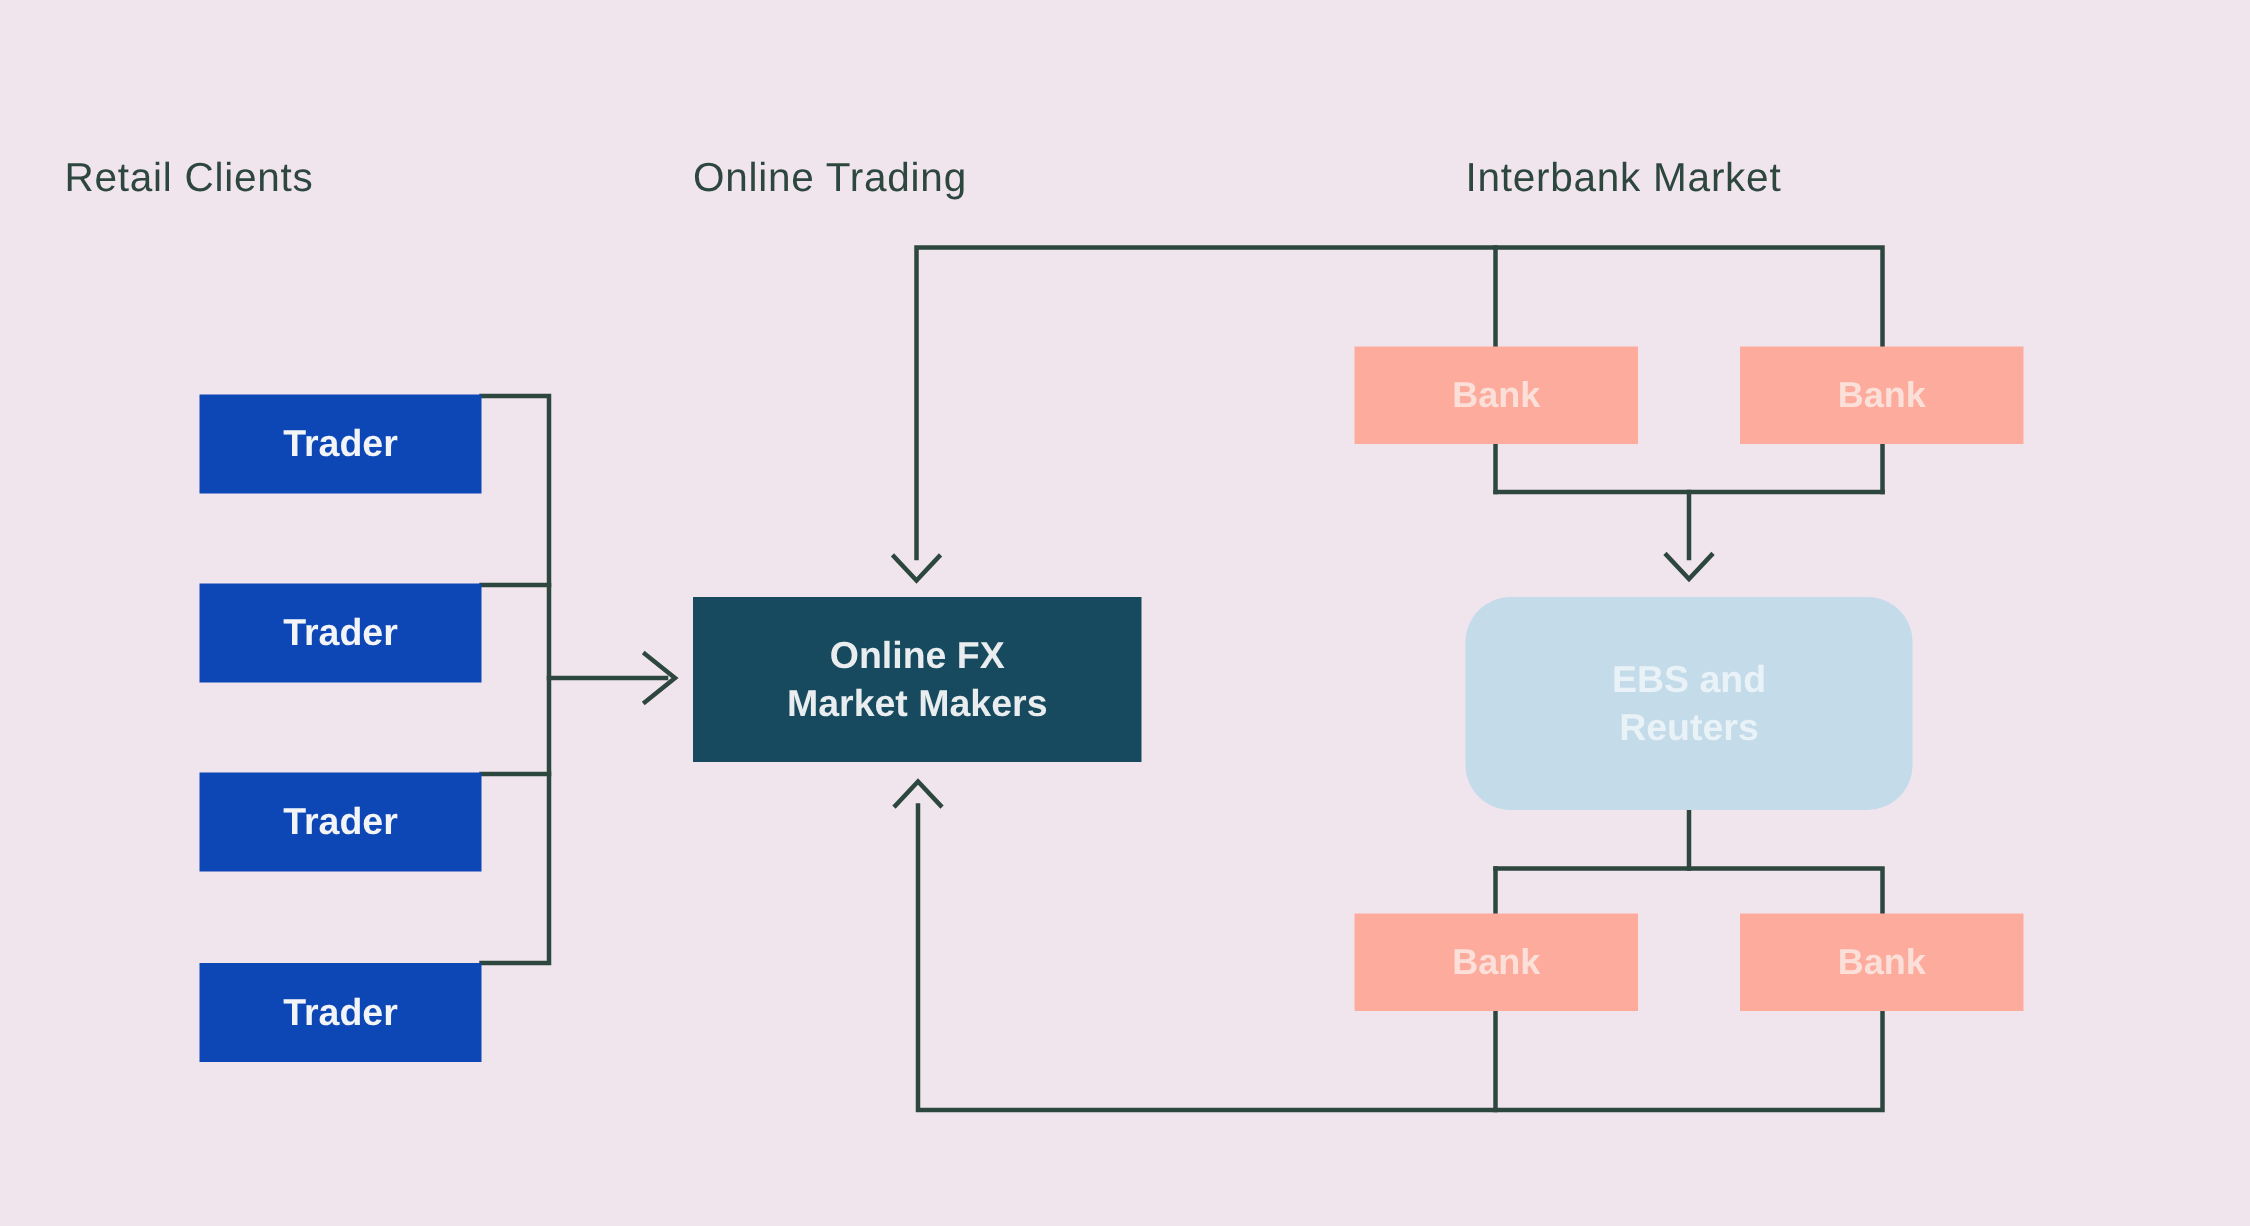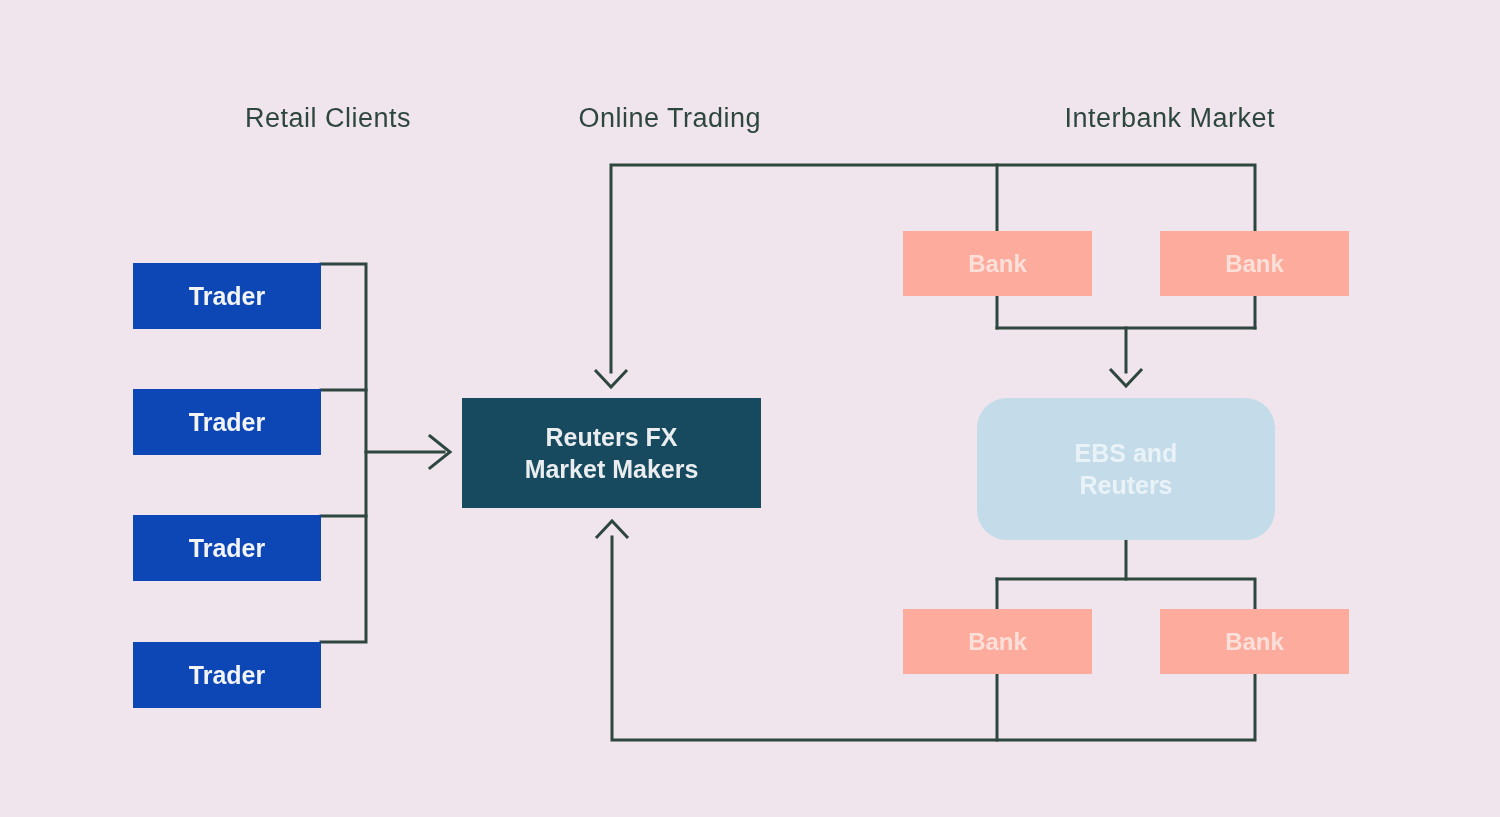--- a/index.html
+++ b/index.html
@@ -37,21 +37,21 @@
     stroke-linecap: square;
     stroke-linejoin: miter;
   }
   .heading {
     position: absolute;
     z-index: 2;
     color: var(--ink);
     font-size: 27px;
     font-weight: 400;
     letter-spacing: 0.5px;
-    text-align: right;
+    text-align: left;
     white-space: nowrap;
   }
   .heading.h-retail   { left: 43px;  top: 103px; width: 368px; }
   .heading.h-trading  { left: 462px; top: 103px; width: 299px; }
   .heading.h-interbank{ left: 977px; top: 103px; width: 298px; }
 
   .node {
     position: absolute;
     z-index: 3;
     display: flex;
@@ -129,21 +129,21 @@
 
   <div class="heading h-retail">Retail Clients</div>
   <div class="heading h-trading">Online Trading</div>
   <div class="heading h-interbank">Interbank Market</div>
 
   <div class="node trader t1">Trader</div>
   <div class="node trader t2">Trader</div>
   <div class="node trader t3">Trader</div>
   <div class="node trader t4">Trader</div>
 
-  <div class="node mm">Reuters FX
+  <div class="node mm">Online FX
 Market Makers</div>
 
   <div class="node bank top-left">Bank</div>
   <div class="node bank top-right">Bank</div>
 
   <div class="node ebs">EBS and
 Reuters</div>
 
   <div class="node bank bottom-left">Bank</div>
   <div class="node bank bottom-right">Bank</div>

